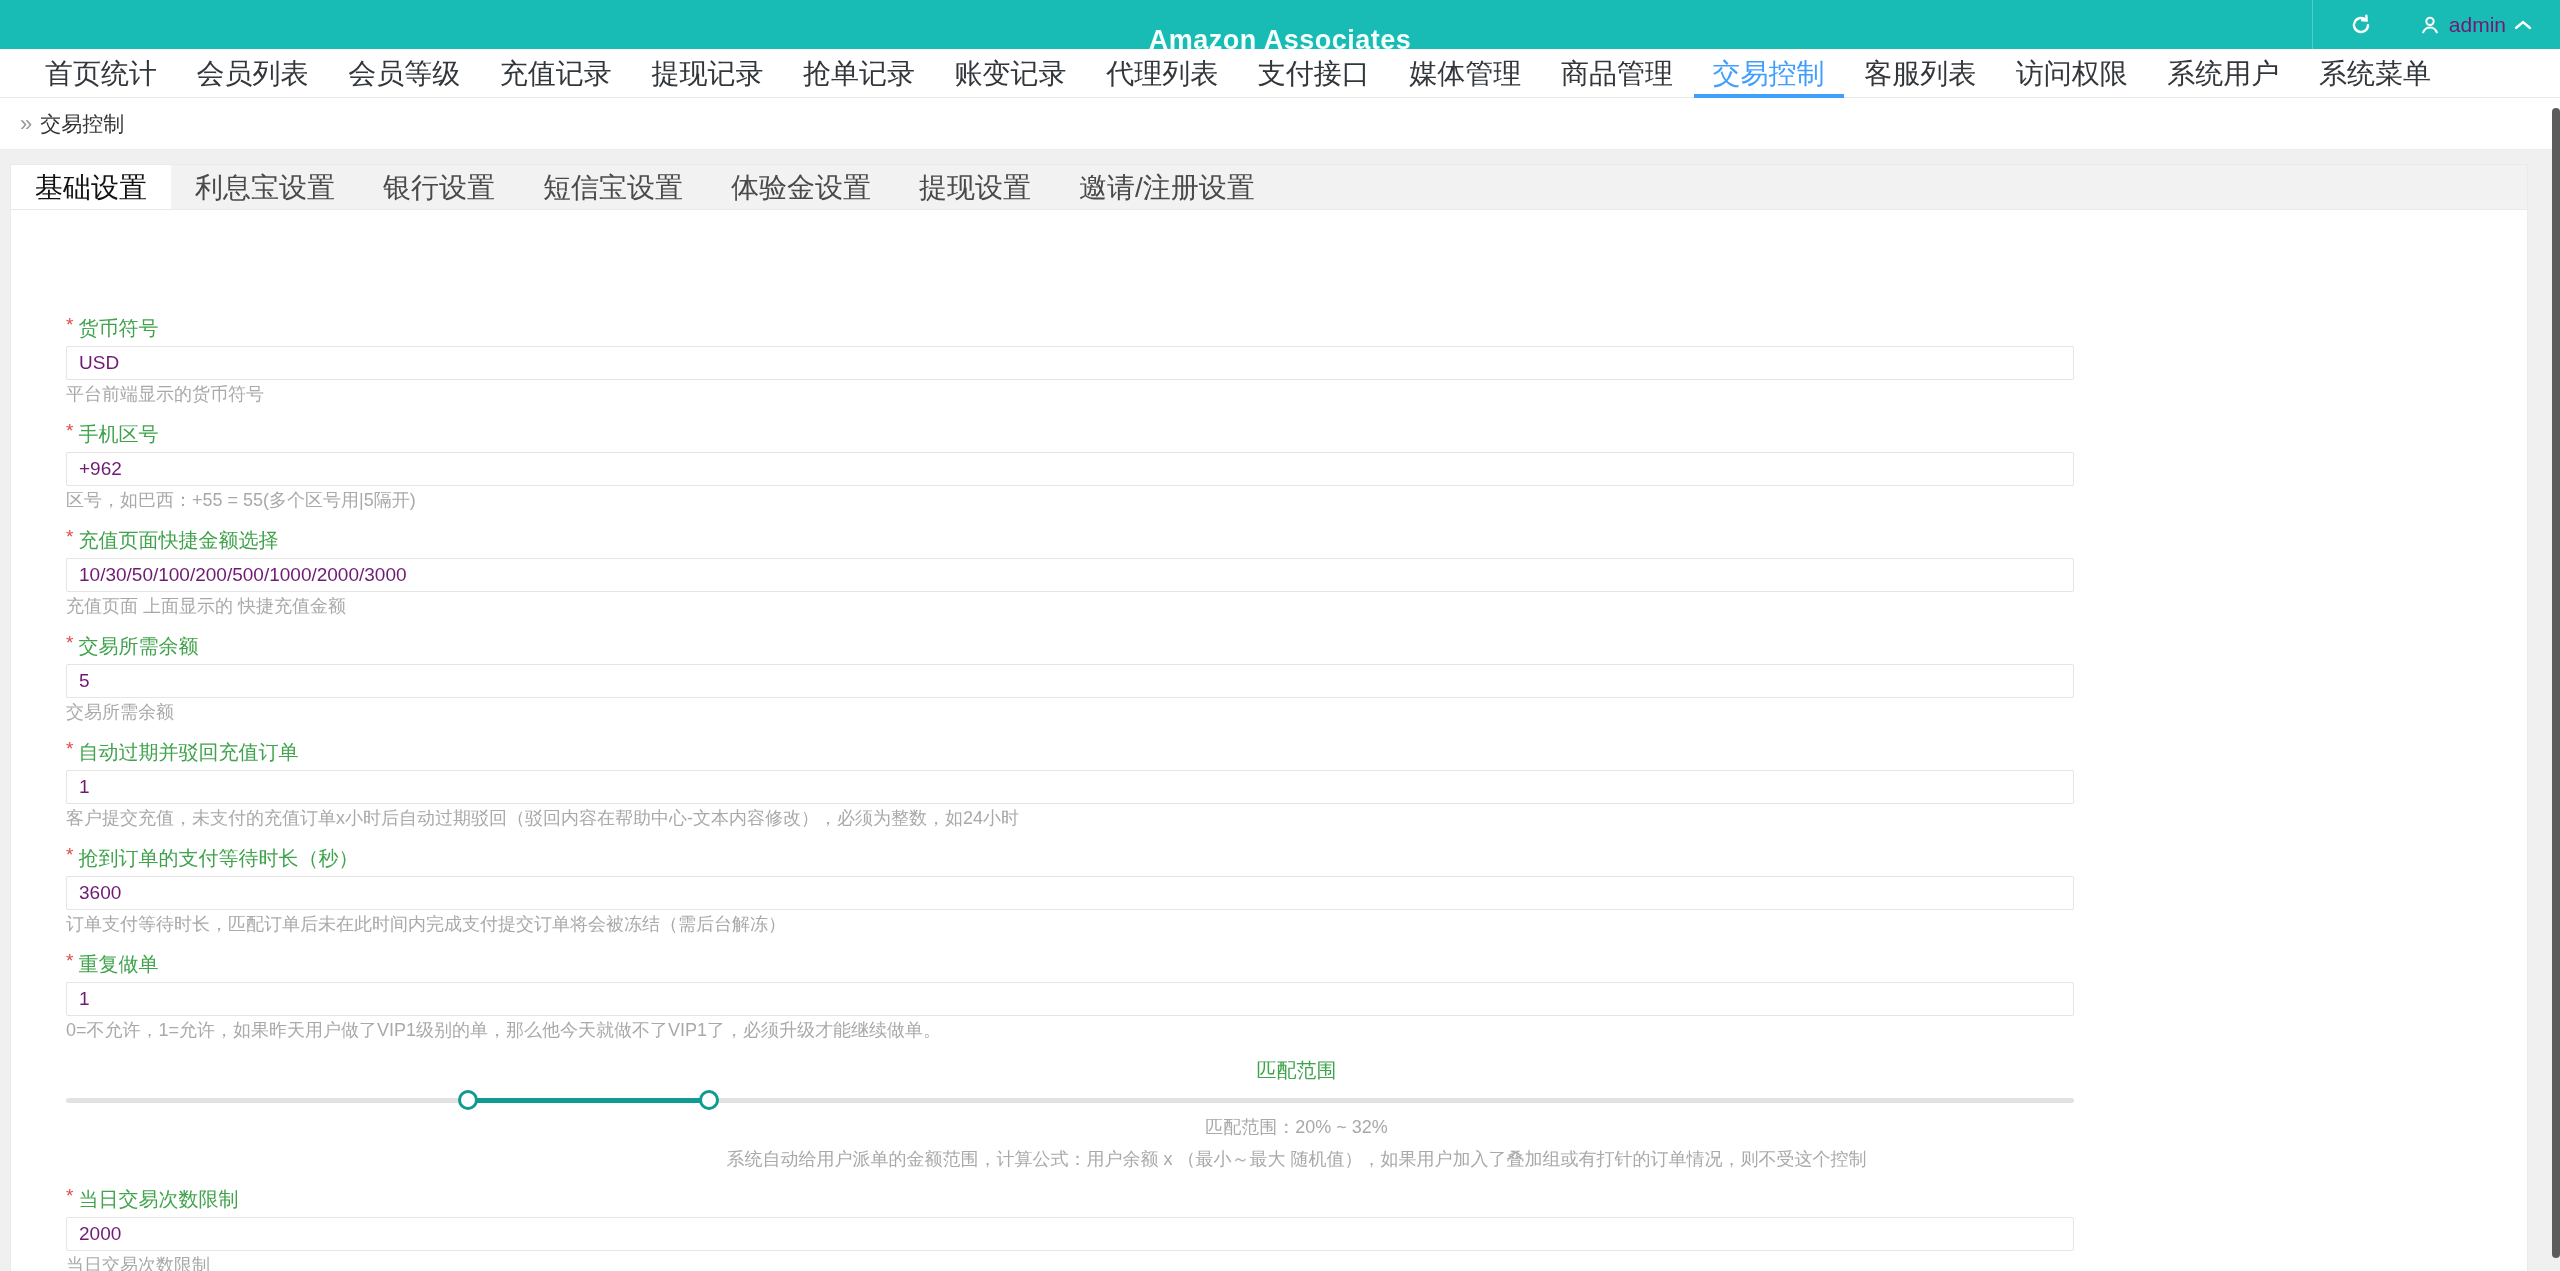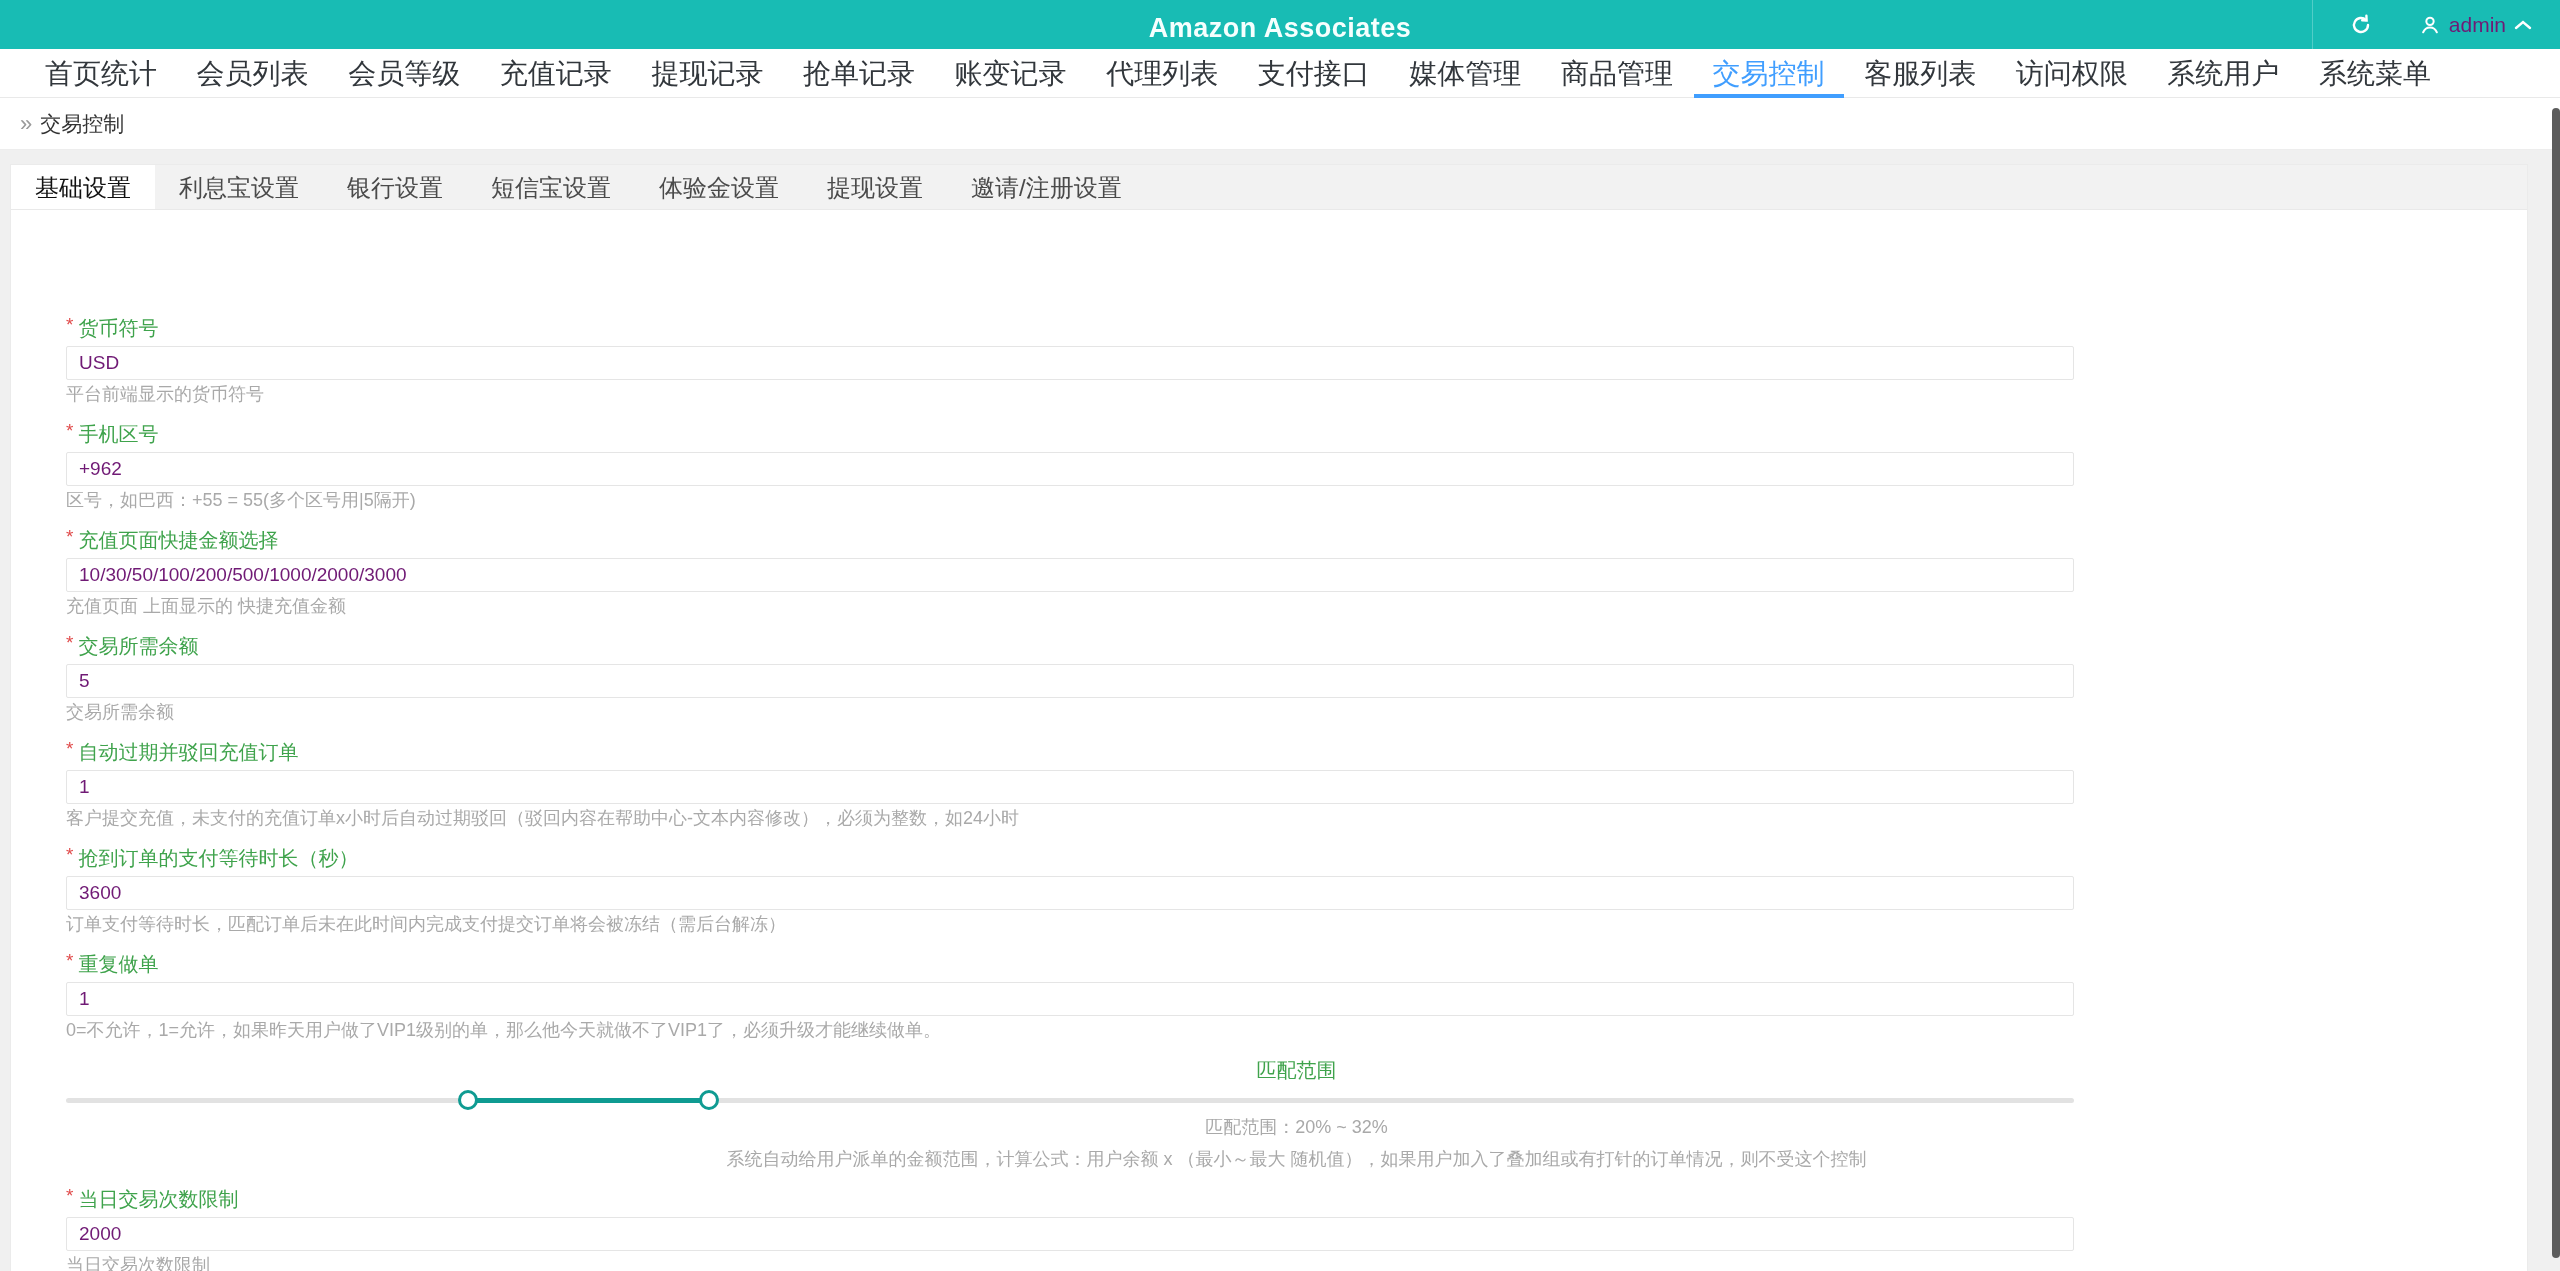--- a/index.html
+++ b/index.html
@@ -1,21 +1,21 @@
 <!DOCTYPE html>
 <html><head>
 <meta charset="utf-8">
 <style>
   * { margin:0; padding:0; box-sizing:border-box; }
   html,body { width:2560px; height:1271px; overflow:hidden; background:#fff;
               font-family:"Liberation Sans","DejaVu Sans",sans-serif; }
 
   
   .topbar { position:relative; height:49px; background:#18bcb4; color:#fff; }
-  .topbar .app-title { position:absolute; left:0; right:0; top:4px; line-height:49px;
+  .topbar .app-title { position:absolute; left:0; right:0; top:16px; line-height:49px;
        text-align:center; font-size:27px; font-weight:bold; letter-spacing:.5px; color:#f6fffe; }
   .topbar-right { position:absolute; right:0; top:0; height:49px; display:flex; align-items:center; }
   .topbar-divider { width:1px; height:49px; background:rgba(255,255,255,.25); margin-right:18px; }
   .refresh-btn { width:60px; height:49px; display:flex; align-items:center; justify-content:center; cursor:pointer; }
   .user-menu { display:flex; align-items:center; gap:8px; padding:0 28px 0 28px; height:49px; cursor:pointer; }
   .user-name { font-size:21px; color:#701a75; }
   .icon svg { display:block; }
 
   
   .main-nav { height:49px; background:#fff; border-bottom:1px solid #e9e9e9;
@@ -31,21 +31,21 @@
       padding-left:20px; border-bottom:1px solid #ededed; }
   .breadcrumb-icon { color:#9a9a9a; font-size:22px; margin-right:8px; }
   .breadcrumb-label { color:#333; font-size:21px; }
 
   
   .page-body { background:#f0f0f0; padding:14px 32px 0 10px; height:1171px; }
   .card { background:#fff; height:100%; border:1px solid #ebebeb; border-bottom:none; }
 
   
   .tabs-bar { display:flex; background:#f2f2f2; height:45px; border-bottom:1px solid #e9e9e9; }
-  .tab { padding:0 24px; line-height:45px; font-size:24px; color:#4a4a4a; cursor:pointer; white-space:nowrap; }
+  .tab { padding:0 24px; line-height:45px; font-size:28px; color:#4a4a4a; cursor:pointer; white-space:nowrap; }
   .tab.active { background:#fff; color:#111; position:relative; }
 
   
   .settings-form { padding:88px 0 0 55px; }
   .field-group { margin-bottom:19px; }
   .field-label { display:block; color:#3fa34c; font-size:20px; line-height:22px; margin-bottom:6px;margin-top:19px; }
   .req-asterisk { color:#e04b4b; font-size:19px; position:relative; top:-4px; margin-right:5px; }
   .field-input { width:2008px; height:34px; border:1px solid #e5e5e5; border-radius:2px;
       padding:0 12px; font-size:19px; color:#701a75; background:#fff; outline:none;
       font-family:"Liberation Sans","DejaVu Sans",sans-serif; }

